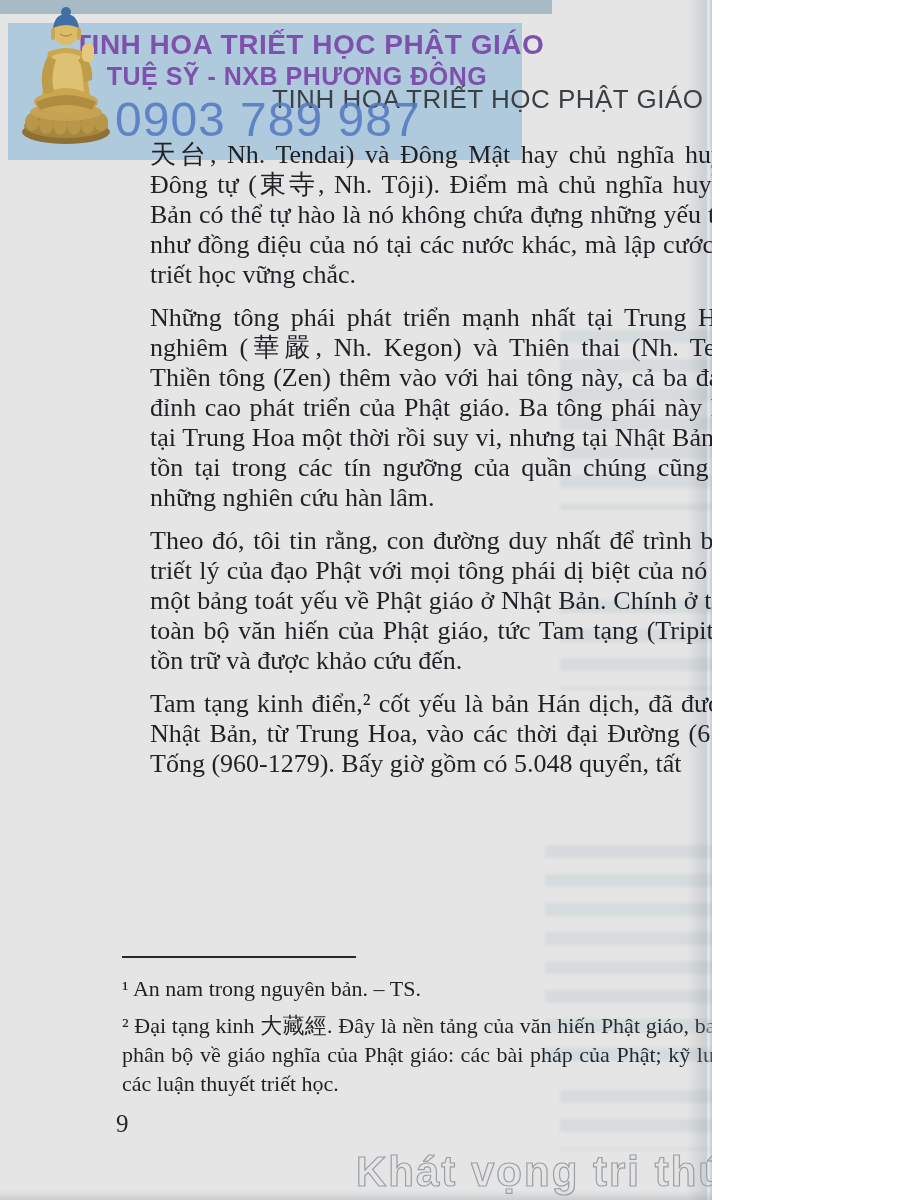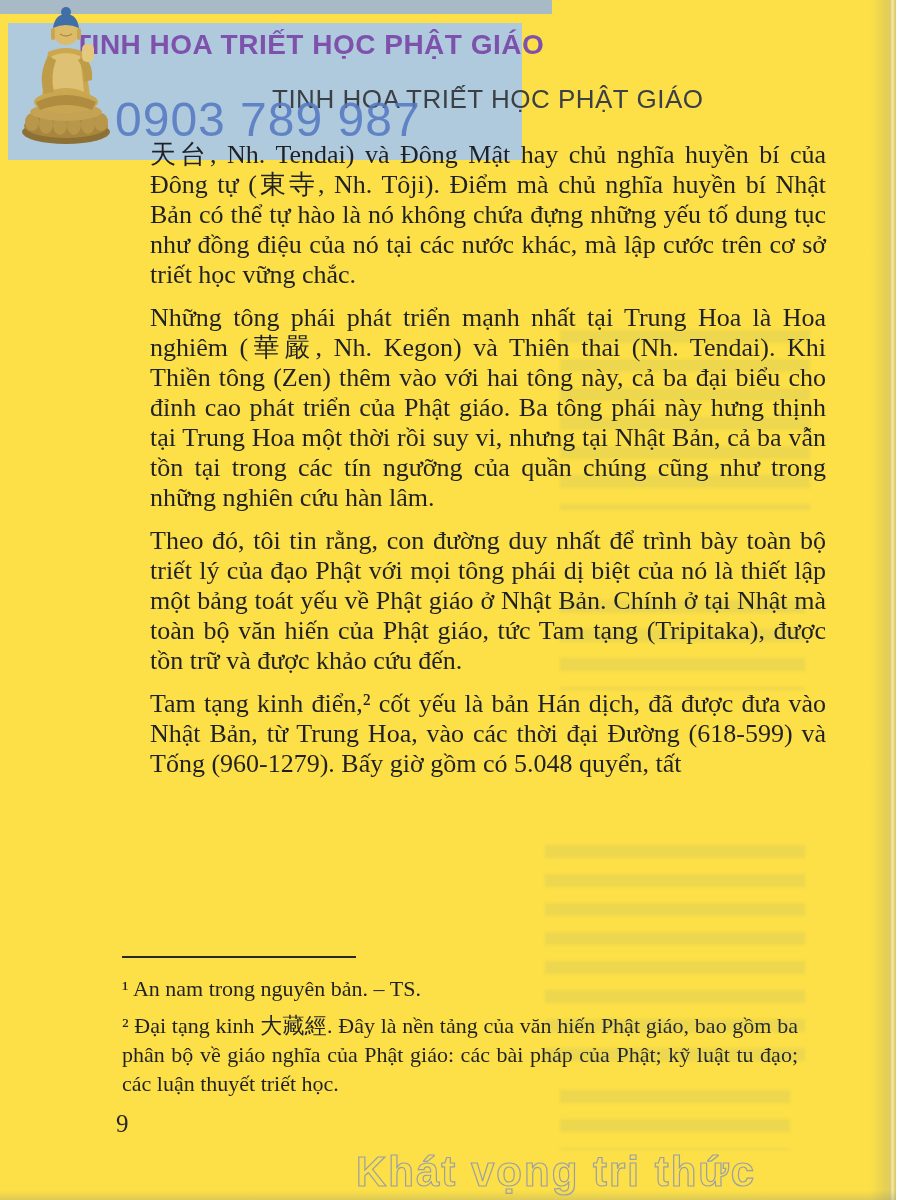--- a/index.html
+++ b/index.html
@@ -1,22 +1,22 @@
 <!DOCTYPE html>
 <html><head>
 <meta charset="utf-8">
 <style>
   * { margin: 0; padding: 0; box-sizing: border-box; }
   html, body { width: 900px; height: 1200px; }
   body { font-family: "Liberation Serif", "DejaVu Serif", serif; }
 
   .scan-page {
     position: relative;
-    width: 896px; height: 1200px;
-    background: #fde047;
+    width: 712px; height: 1200px;
+    background: #e5e5e5;
     overflow: hidden;
   }
 
   
   .page-right-edge {
     position: absolute; top: 0; right: 0; width: 26px; height: 100%;
     background: linear-gradient(to right, rgba(120,132,144,0) 0%, rgba(120,132,144,0.18) 60%, rgba(150,160,170,0.30) 78%, rgba(235,238,241,0.55) 86%, rgba(120,132,144,0.28) 100%);
   }
   .page-bottom-edge {
     position: absolute; left: 0; bottom: 0; width: 100%; height: 10px;
@@ -141,20 +141,21 @@
 </head>
 <body>
 
 <div class="scan-page">
 
   <div class="top-edge-strip"></div>
 
   <div class="watermark-banner">
     <div class="banner-titles">
       <div class="banner-title">TINH HOA TRIẾT HỌC PHẬT GIÁO</div>
+      <div class="banner-subtitle">TUỆ SỸ - NXB PHƯƠNG ĐÔNG</div>
     </div>
   </div>
 
   <svg class="buddha-statue" viewBox="0 0 104 142" xmlns="http://www.w3.org/2000/svg">
 
     <ellipse cx="52" cy="128" rx="44" ry="12" fill="#8d7034"></ellipse>
     <ellipse cx="52" cy="122" rx="42" ry="12" fill="#a8863e"></ellipse>
     <g fill="#b8964a">
       <ellipse cx="18" cy="118" rx="7" ry="9"></ellipse>
       <ellipse cx="32" cy="120" rx="7" ry="10"></ellipse>

